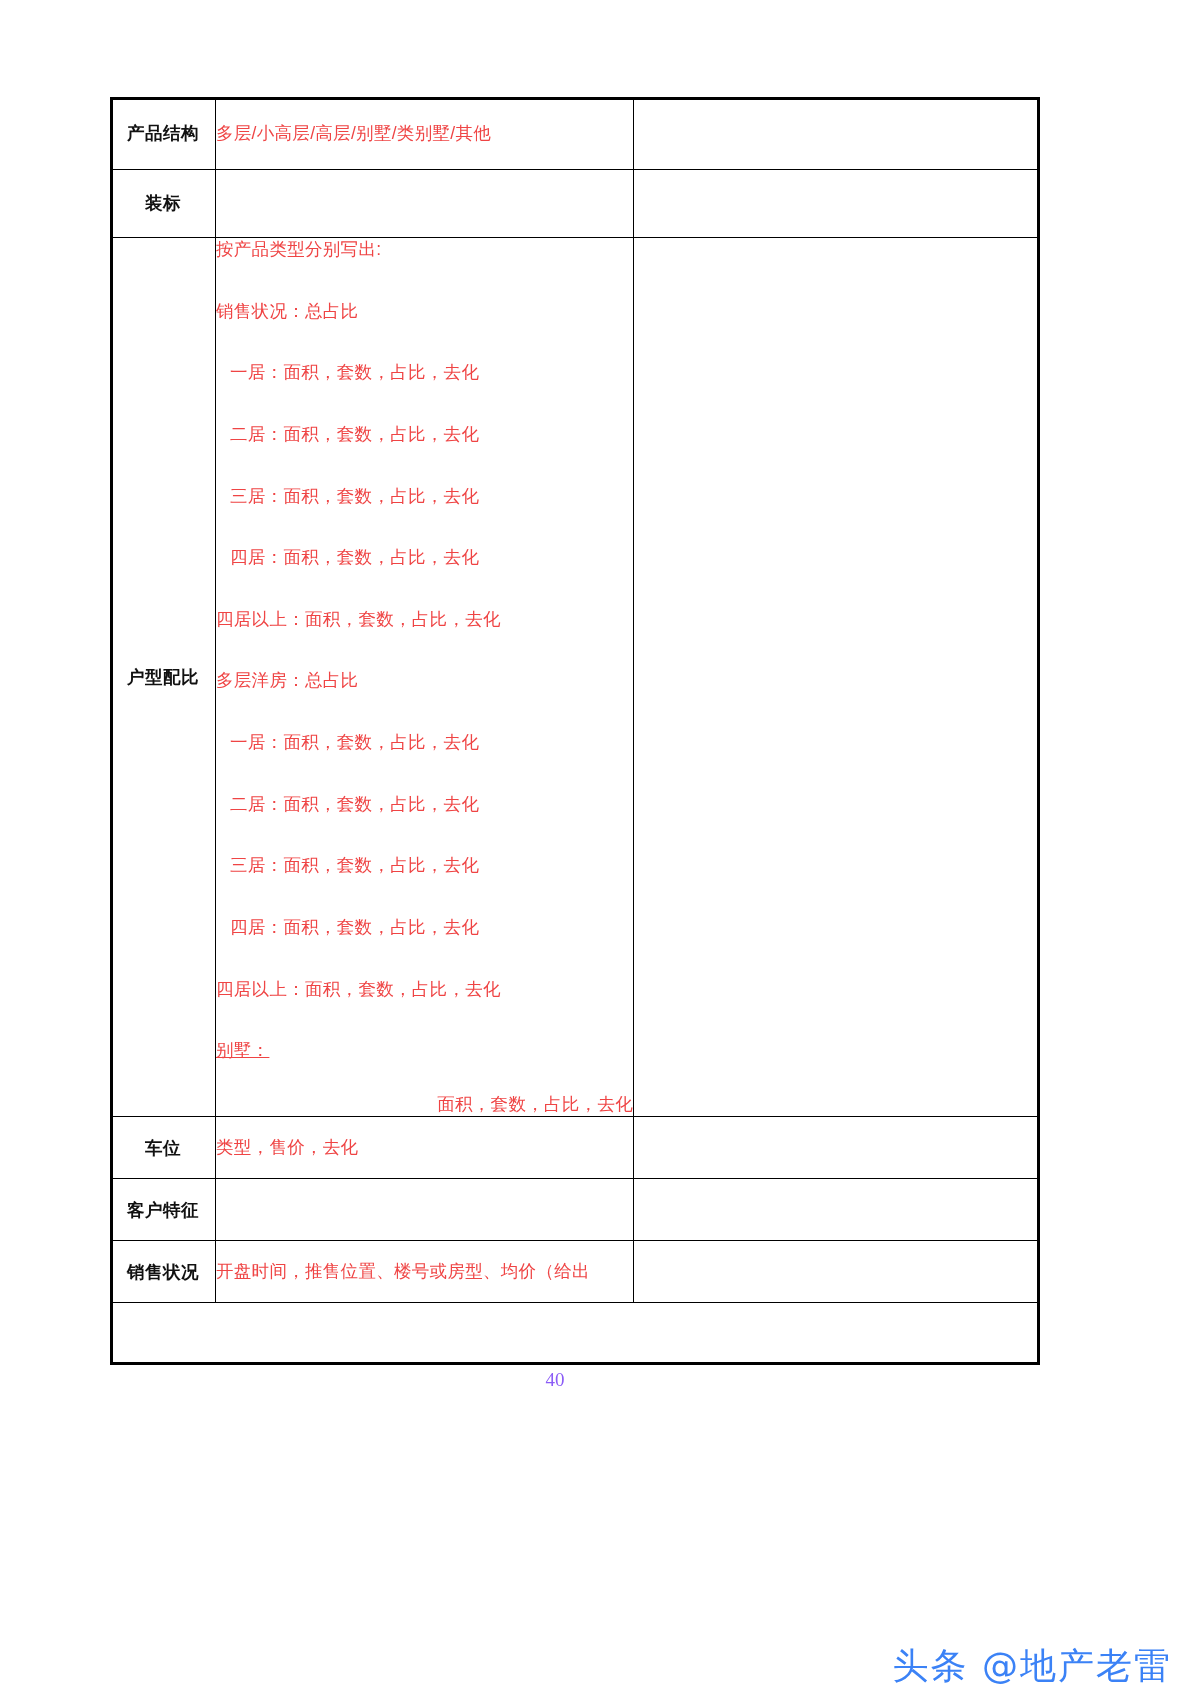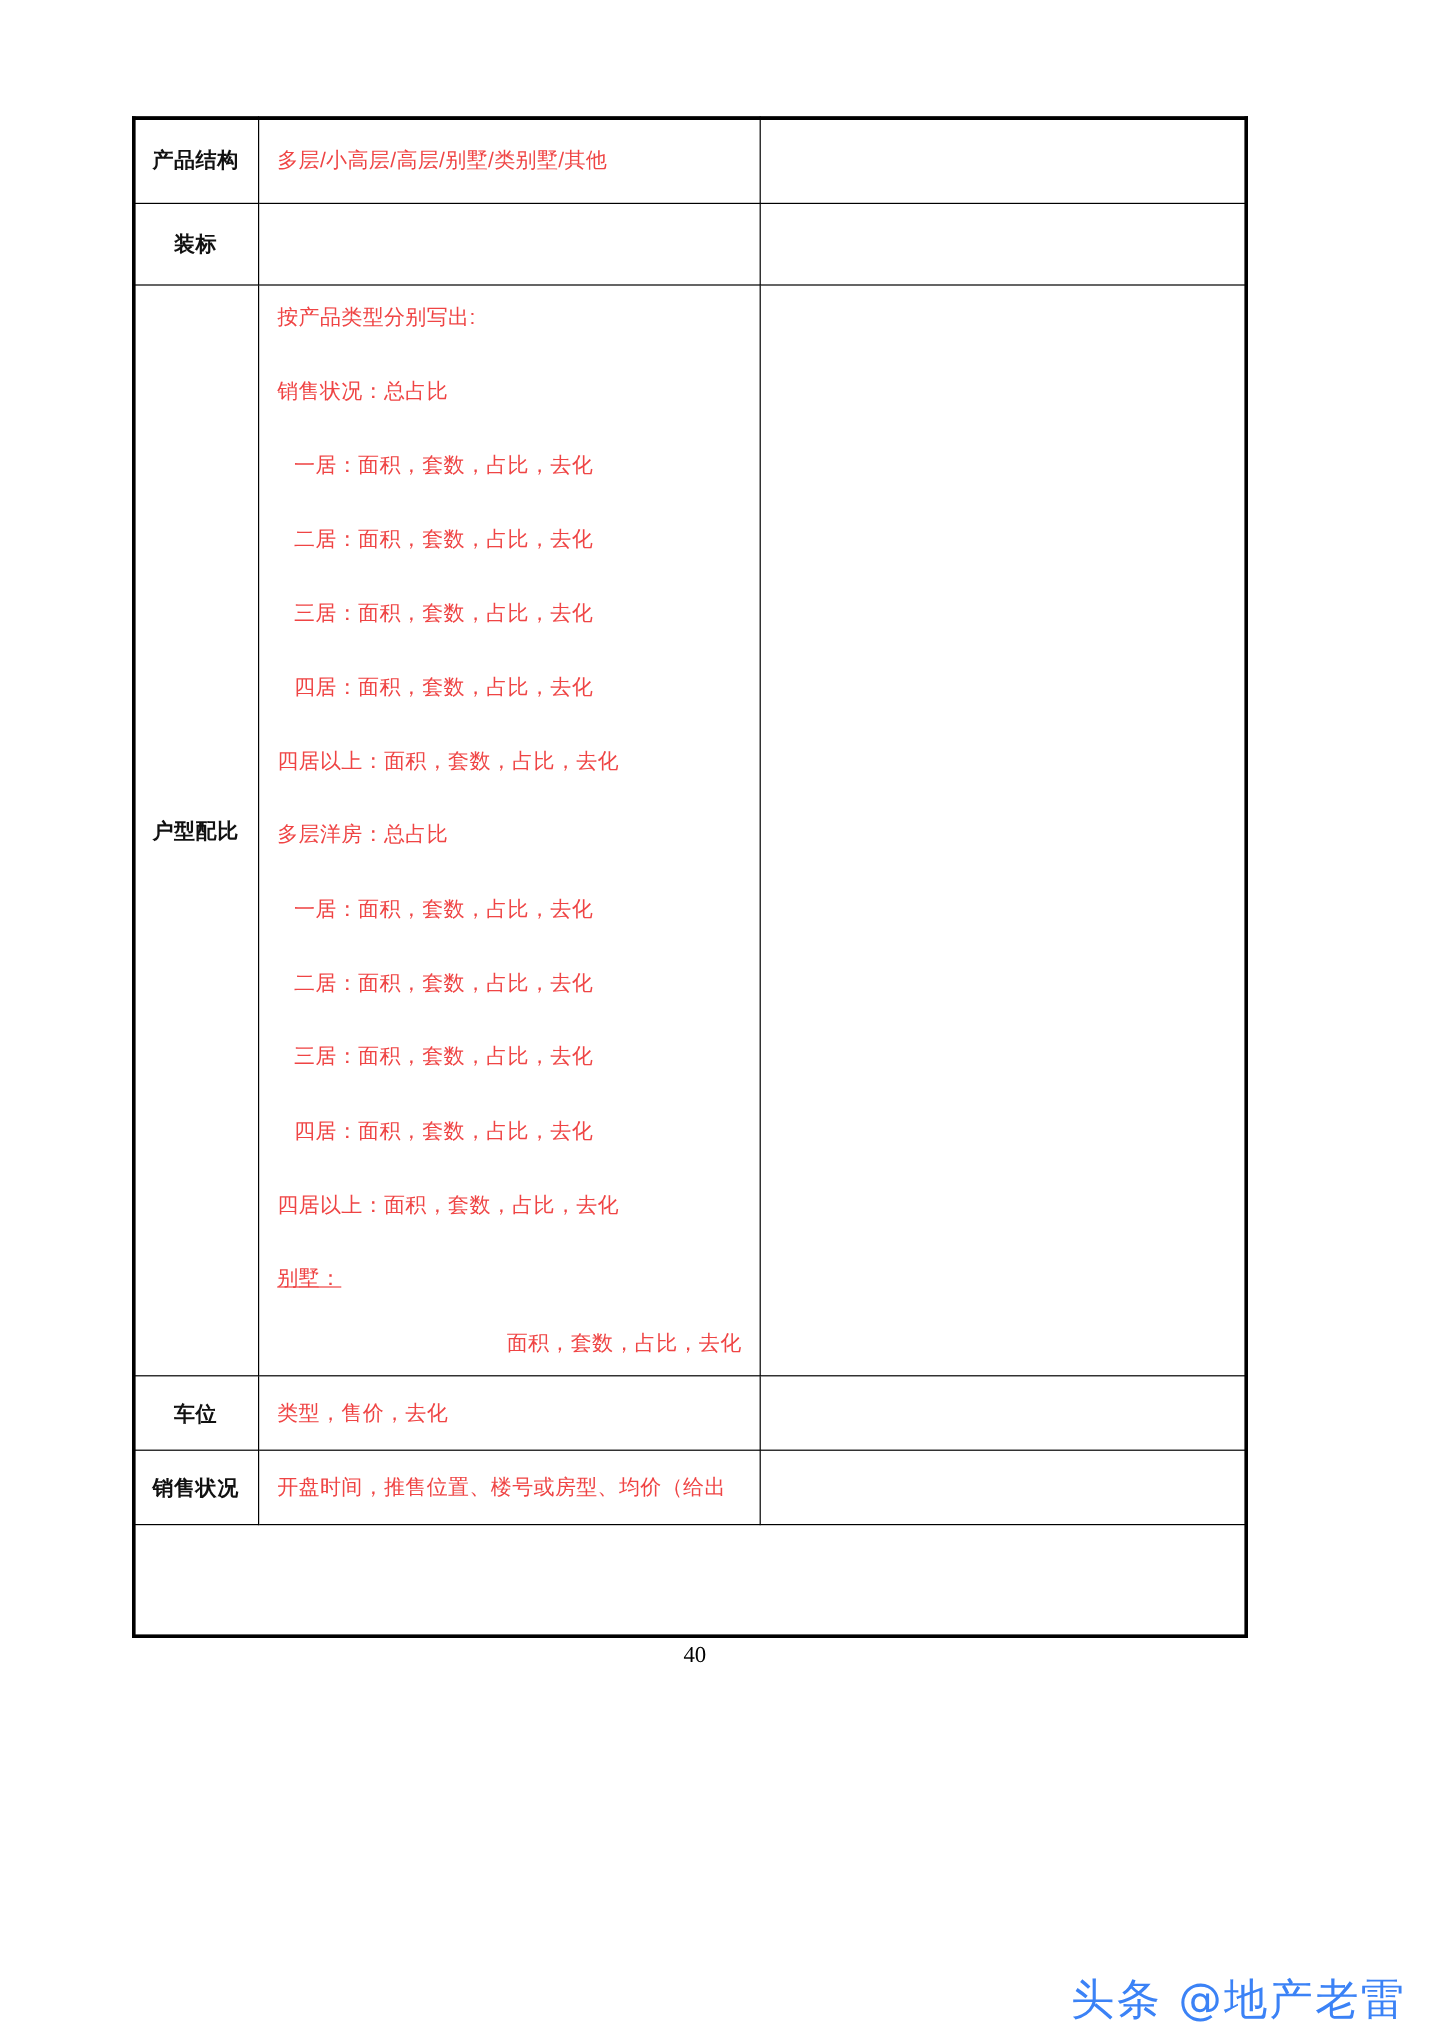--- a/index.html
+++ b/index.html
@@ -28,21 +28,21 @@
   #doc-table {
     position: absolute;
     left: 110px;
     top: 97px;
     width: 929px;
     border-collapse: collapse;
     table-layout: fixed;
   }
   #doc-table td {
     border: 1px solid #000000;
-    padding: 15px;
+    padding: 0;
     vertical-align: middle;
     background: #ffffff;
   }
   
   #frame {
     position: absolute;
     left: 110px;
     top: 97px;
     width: 929px;
     pointer-events: none;
@@ -87,22 +87,21 @@
 
   
   #page-number {
     position: absolute;
     left: 0;
     top: 1524px;
     width: 1110px;
     text-align: center;
     font-family: "Liberation Serif", "DejaVu Serif", serif;
     font-size: 19px;
-    color: #000000;
-    margin-left: 24px;
+    color: #8b5cf6;
   }
 
   #watermark {
     position: absolute;
     right: 28px;
     top: 1618px;
     font-size: 36px;
     font-weight: normal;
     color: #3b82f6;
     letter-spacing: 2px;
@@ -167,20 +166,25 @@
         <td class="desc"></td>
       </tr>
 
 
       <tr class="row-small">
         <td class="lbl">车位</td>
         <td class="desc">类型，售价，去化</td>
         <td class="desc"></td>
       </tr>
 
+      <tr class="row-small">
+        <td class="lbl">客户特征</td>
+        <td class="desc"></td>
+        <td class="desc"></td>
+      </tr>
 
       <tr class="row-small">
         <td class="lbl">销售状况</td>
         <td class="desc">开盘时间，推售位置、楼号或房型、均价（给出</td>
         <td class="desc"></td>
       </tr>
 
     </tbody>
   </table>
 

